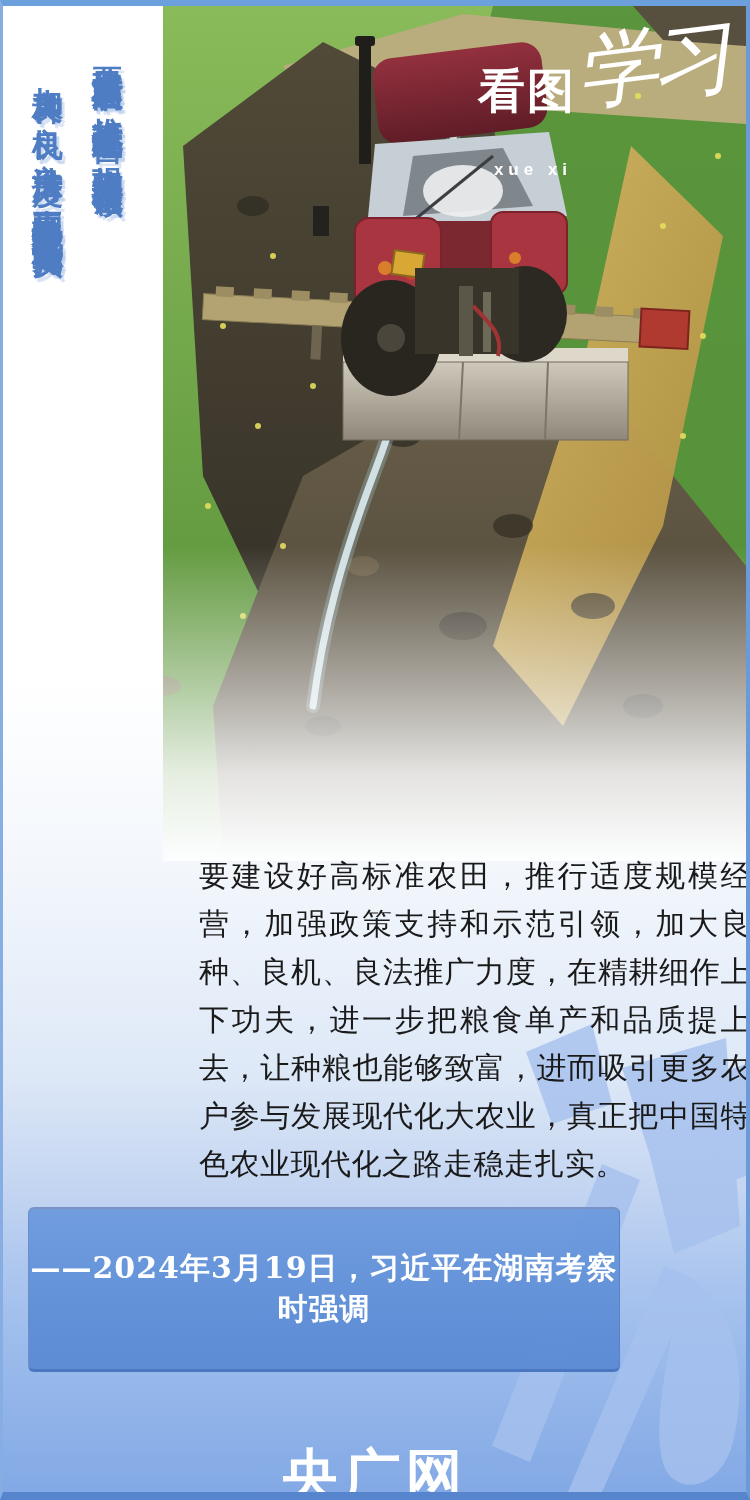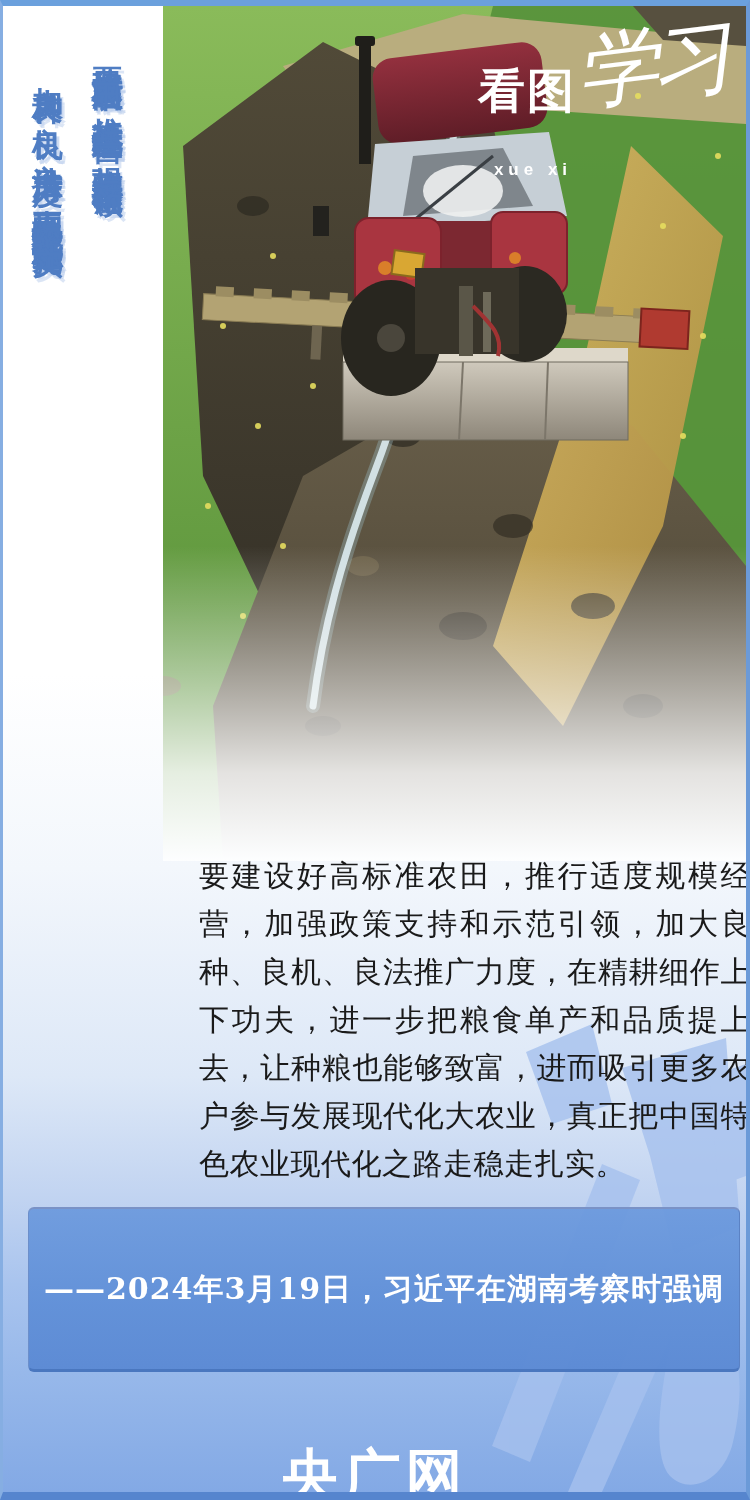--- a/index.html
+++ b/index.html
@@ -42,21 +42,21 @@
   }
   
   .quote{
     position:absolute;left:196px;top:846px;width:552px;z-index:3;
     font-family:"DejaVu Serif","Liberation Serif",serif;
     font-size:30px;line-height:48px;letter-spacing:0.5px;color:#1a1a1a;
     text-align:justify;
   }
   
   .attr-bar{
-    position:absolute;left:25px;top:1201px;width:712px;height:165px;z-index:2;
+    position:absolute;left:25px;top:1201px;width:592px;height:165px;z-index:2;
     border-radius:6px;box-sizing:border-box;
     background:linear-gradient(180deg,rgba(107,153,221,0.93),rgba(94,142,215,0.93) 60%,rgba(89,136,211,0.93));
     border-top:2px solid #7a92c6;border-left:1px solid #6c8fcb;
     border-right:1px solid #5b82c4;border-bottom:3px solid #4a77bf;
     display:flex;align-items:center;justify-content:center;
   }
   .attr-text{
     font-family:"DejaVu Serif","Liberation Serif",serif;
     font-size:30px;font-weight:600;letter-spacing:1px;color:#ffffff;text-align:center;
   }

